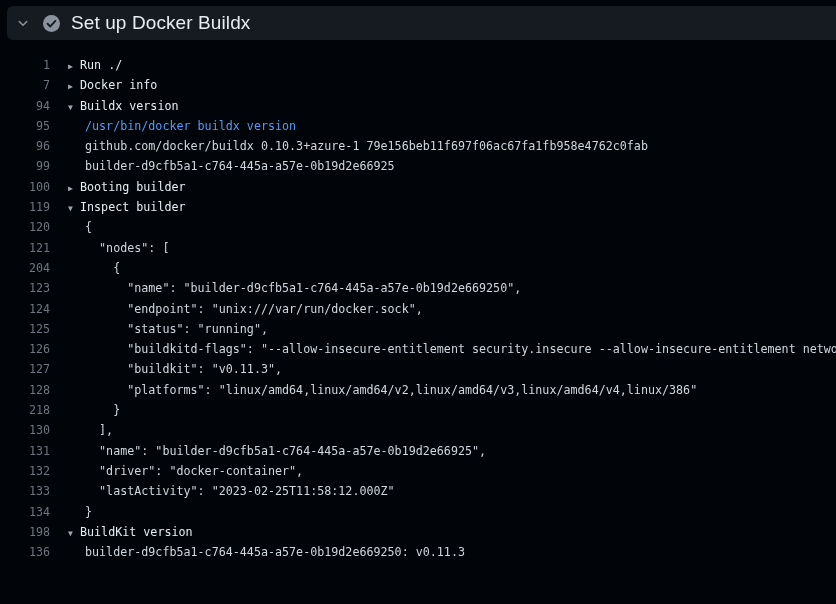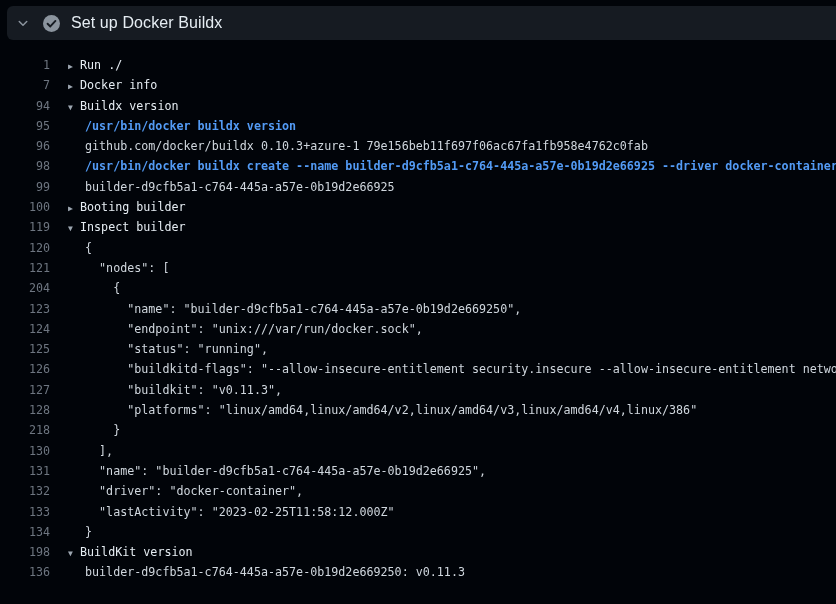--- a/index.html
+++ b/index.html
@@ -22,21 +22,21 @@
     display: flex;
     align-items: center;
     padding-left: 9px;
     cursor: pointer;
   }
   .chevron-wrap { width: 14px; height: 14px; display: flex; align-items: center; justify-content: center; }
   .check-wrap { margin-left: 13px; width: 17px; height: 17px; display: flex; align-items: center; justify-content: center; }
   .step-title {
     margin-left: 11px;
     font-family: "Liberation Sans", "DejaVu Sans", sans-serif;
-    font-size: 16px;
+    font-size: 19px;
     font-weight: 500;
     color: #e6edf3;
     letter-spacing: 0.1px;
   }
 
   
   .log { padding-top: 15px; }
   .row {
     display: flex;
     height: 20.3px;
@@ -54,21 +54,21 @@
   .body {
     flex: 1;
     min-width: 0;
     margin-left: 18px;
     white-space: pre;
     overflow: hidden;
     color: #d0d7de;
   }
   .row.output .body { padding-left: 17px; }
   .row.command .body { padding-left: 17px; }
-  .row.command .text { color: #539bf5; font-weight: bold; }
+  .row.command .text { color: #539bf5; }
   .row.group-collapsed .text, .row.group-expanded .text { color: #e6edf3; }
   .marker {
     display: inline-block;
     width: 12px;
     font-size: 8px;
     color: #9da7b1;
     cursor: pointer;
   }
 </style>
 </head>
@@ -104,24 +104,20 @@
         <a class="num">94</a>
         <div class="body"><span class="marker">▼</span><span class="text">Buildx version</span></div>
       </div>
       <div class="row command">
         <a class="num">95</a>
         <div class="body"><span class="text">/usr/bin/docker buildx version</span></div>
       </div>
       <div class="row output">
         <a class="num">96</a>
         <div class="body"><span class="text">github.com/docker/buildx 0.10.3+azure-1 79e156beb11f697f06ac67fa1fb958e4762c0fab</span></div>
-      </div>
-      <div class="row command">
-        <a class="num">98</a>
-        <div class="body"><span class="text">/usr/bin/docker buildx create --name builder-d9cfb5a1-c764-445a-a57e-0b19d2e66925 --driver docker-container</span></div>
       </div>
       <div class="row output">
         <a class="num">99</a>
         <div class="body"><span class="text">builder-d9cfb5a1-c764-445a-a57e-0b19d2e66925</span></div>
       </div>
       <div class="row group-collapsed">
         <a class="num">100</a>
         <div class="body"><span class="marker">▶</span><span class="text">Booting builder</span></div>
       </div>
       <div class="row group-expanded">

